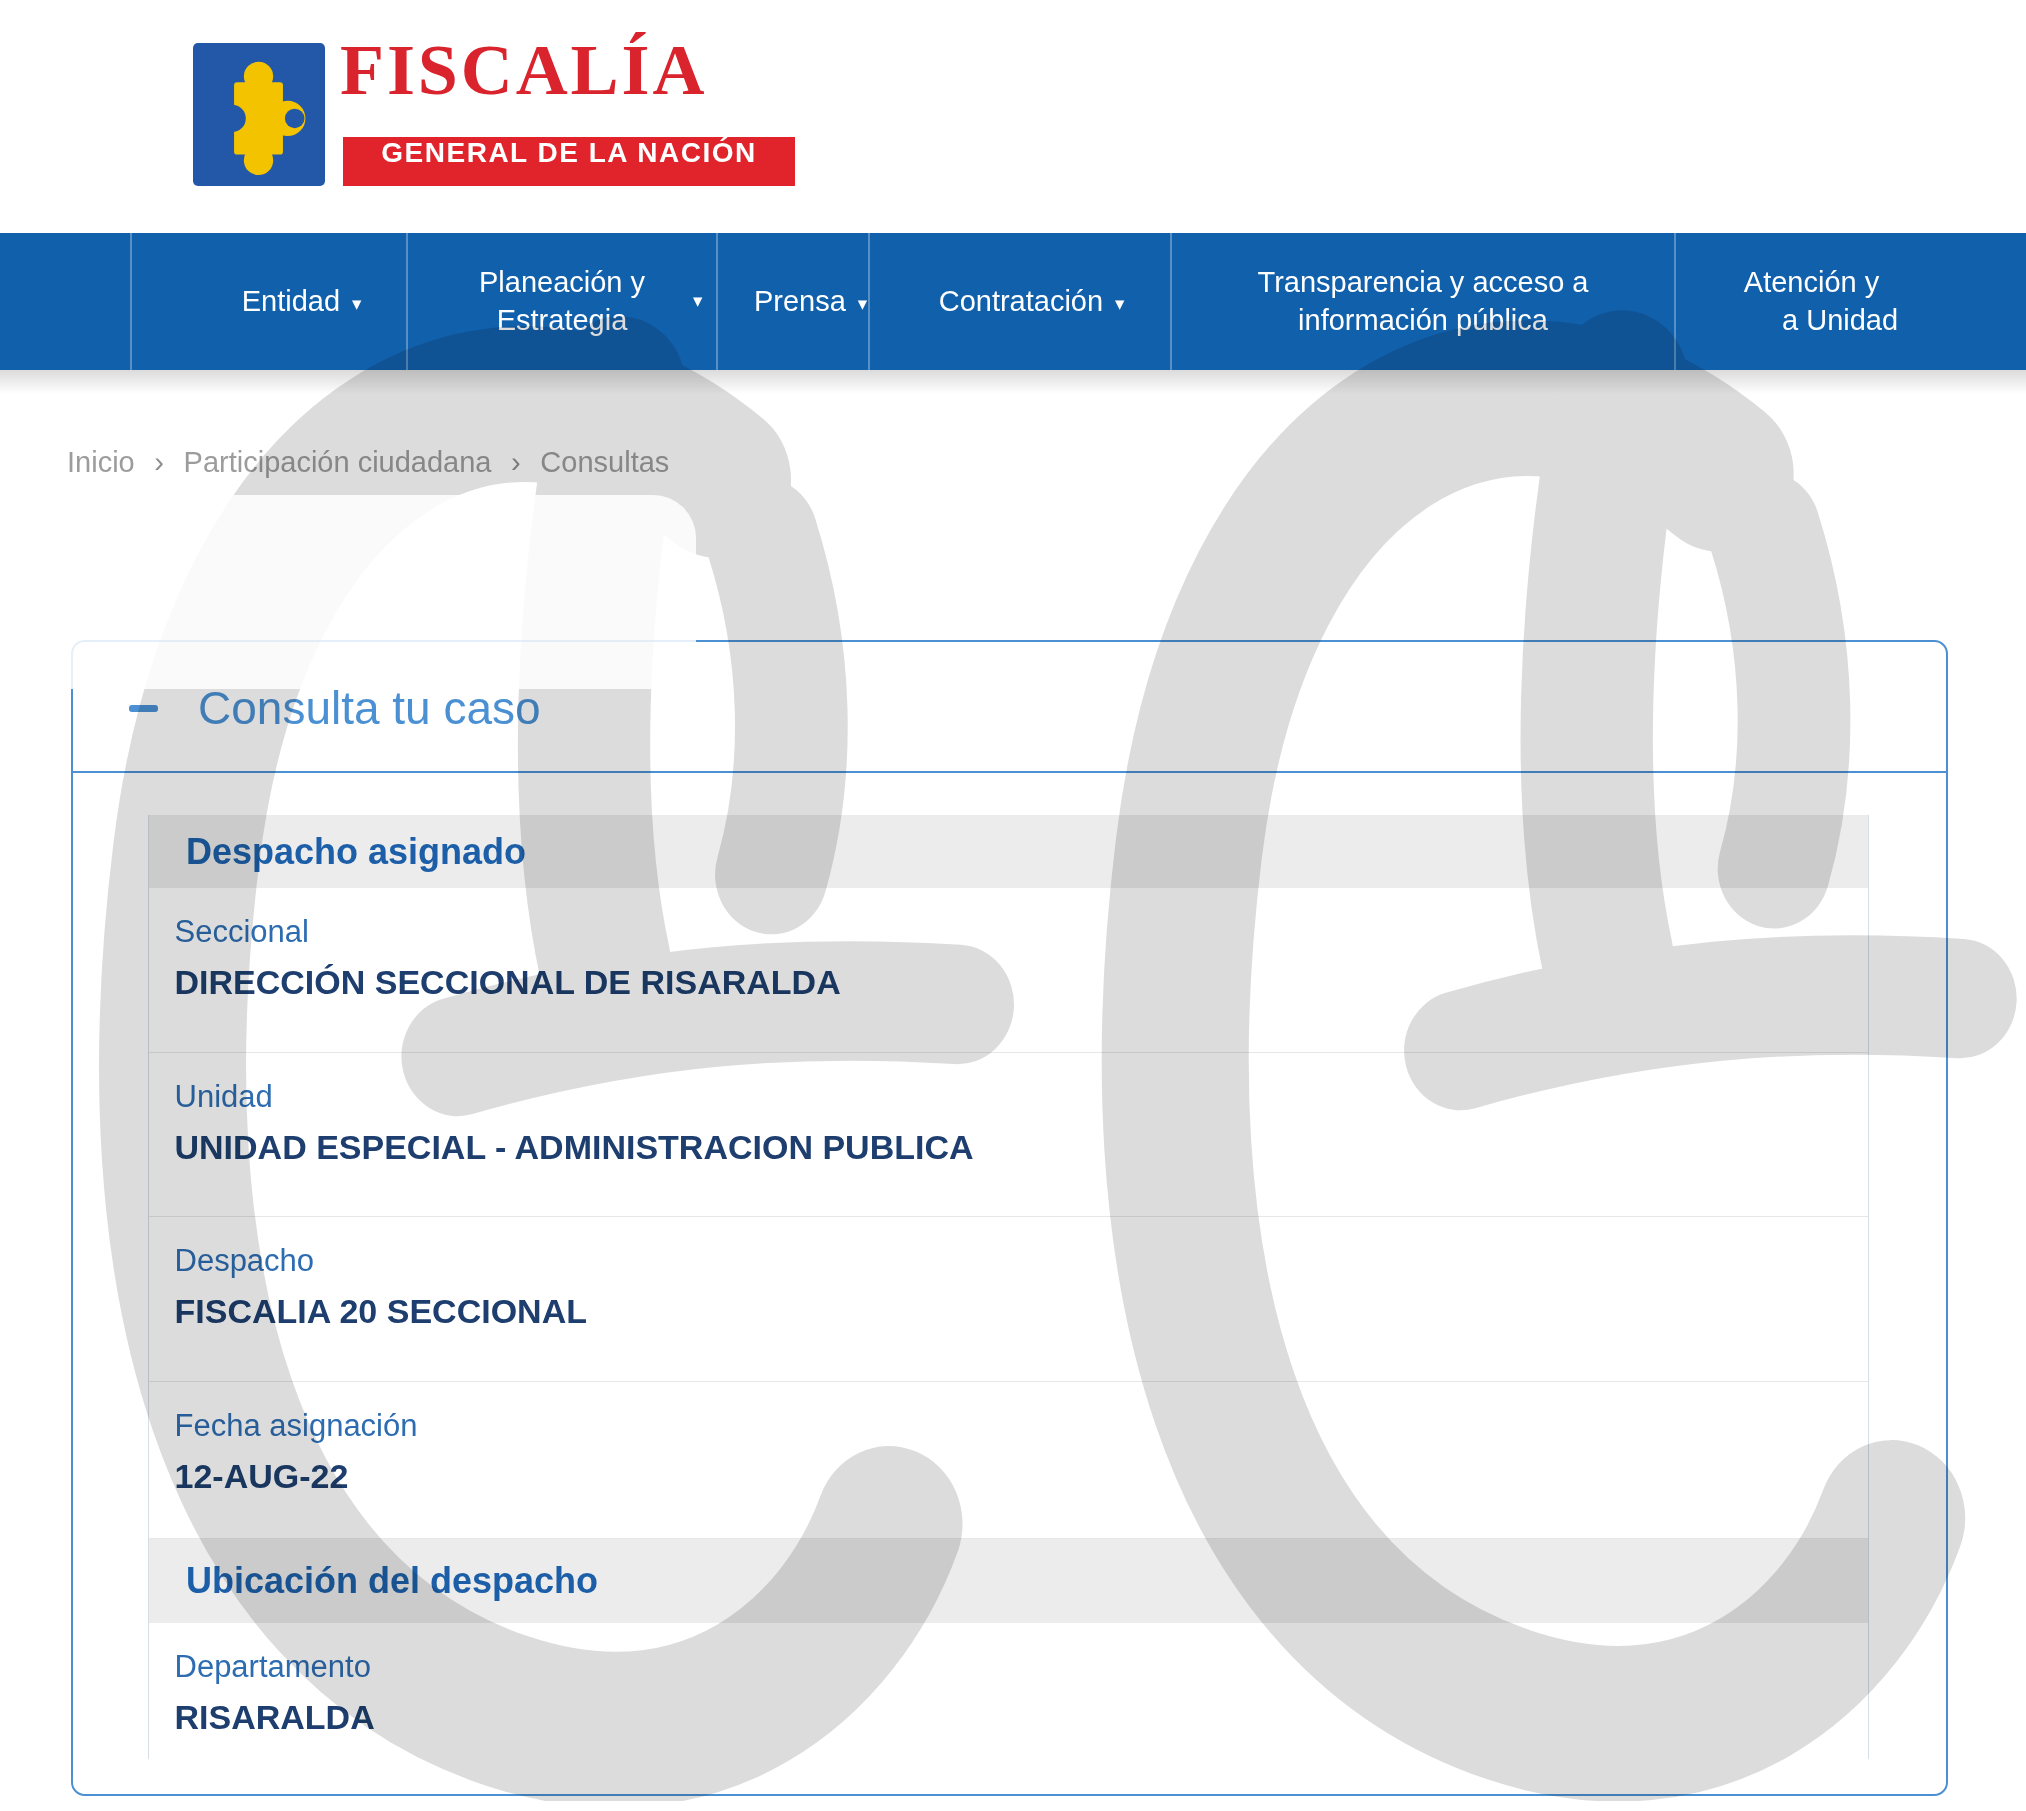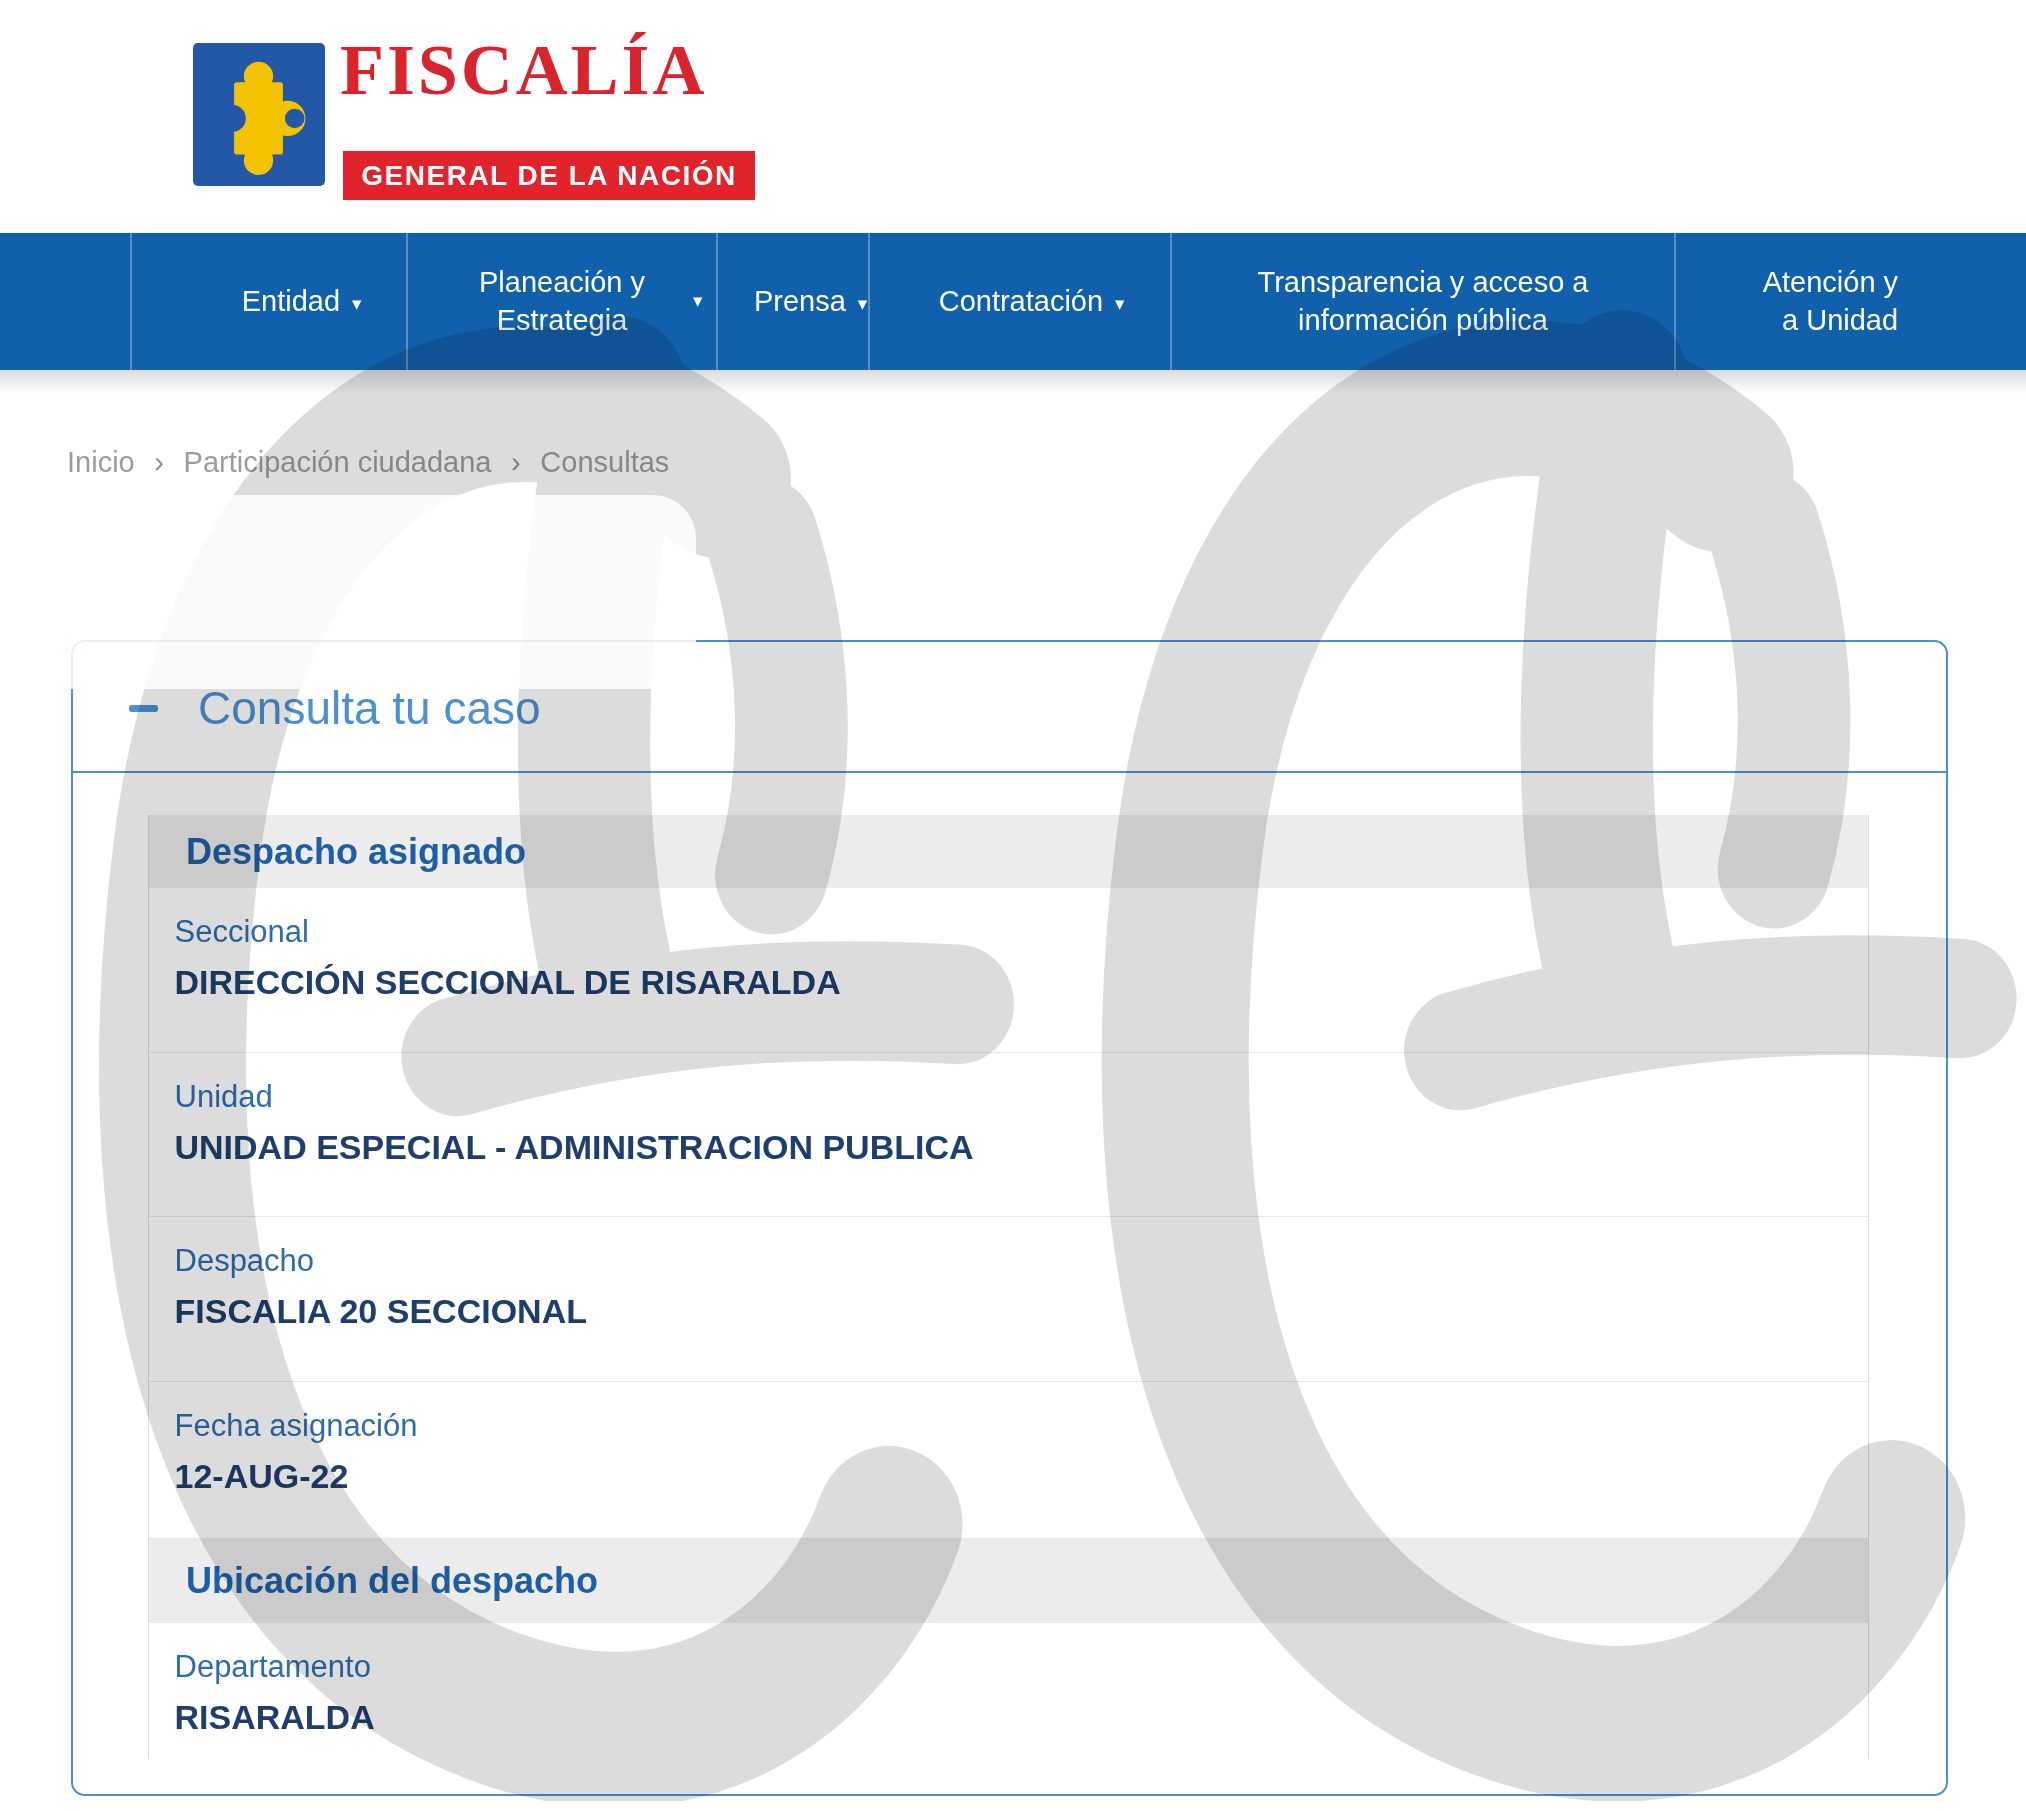--- a/index.html
+++ b/index.html
@@ -5,36 +5,36 @@
   html,body{margin:0;padding:0;}
   body{
     width:2027px;height:1811px;position:relative;overflow:hidden;
     background:#ffffff;font-family:"Liberation Sans",sans-serif;
   }
   
   .logo{position:absolute;left:193px;top:43px;width:568px;height:147px;}
   .logo-square{position:absolute;left:0;top:0;width:132px;height:143px;background:#2357A7;border-radius:4.9px;}
   .brand{position:absolute;left:147px;top:-13.7px;font-family:"Liberation Serif",serif;font-weight:bold;
          font-size:72px;letter-spacing:2.9px;color:#D9232D;white-space:nowrap;}
-  .tagline-bar{position:absolute;left:150px;top:108px;width:412px;height:49px;background:#E1242C;
-         display:flex;align-items:center;justify-content:center;}
+  .tagline-bar{position:absolute;left:150px;top:94px;width:452px;height:49px;background:#E1242C;
+         display:flex;justify-content:center;}
   .tagline-bar span{color:#fff;font-weight:bold;font-size:28px;letter-spacing:1.5px;white-space:nowrap;}
   
   .nav{position:absolute;left:0;top:233px;width:2027px;height:137px;background:#1160AC;display:flex;align-items:stretch;}
   .nav-spacer{width:130px;}
   .nav-item{display:flex;align-items:center;justify-content:center;color:#fff;font-size:29px;line-height:1.3;
             text-align:center;border-left:2px solid rgba(255,255,255,0.30);box-sizing:border-box;position:relative;}
   .nav-item .caret{font-size:18.6px;margin-left:11.8px;margin-top:4.9px;}
   .ni-entidad{width:276px;padding-left:65px;}
   .ni-plan{width:310px;}
   .ni-plan .caret{position:absolute;right:13.7px;top:50%;transform:translateY(-55%);margin:0;}
   .ni-prensa{width:152px;padding-left:35px;}
   .ni-contratacion{width:302px;padding-left:23px;}
   .ni-transparencia{width:504px;}
-  .ni-atencion{flex:1;justify-content:flex-start;overflow:hidden;text-align:right;}
+  .ni-atencion{flex:1;justify-content:flex-start;overflow:hidden;text-align:center;}
   .ni-atencion .two-line{padding-left:49px;}
   .ni-atencion .l2{padding-left:57px;}
   .nav-shadow{position:absolute;left:0;top:370px;width:2027px;height:23.5px;
               background:linear-gradient(rgba(0,0,0,0.14),rgba(0,0,0,0));}
   
   .breadcrumb{position:absolute;left:67px;top:446px;display:flex;gap:19.6px;font-size:29px;color:#9c9c9c;}
   .breadcrumb .sep{color:#8f8f8f;}
   
   .panel{position:absolute;left:71px;top:640px;width:1873px;height:1152px;
          border:2.9px solid #4A90D2;border-radius:13.7px;box-sizing:content-box;}

